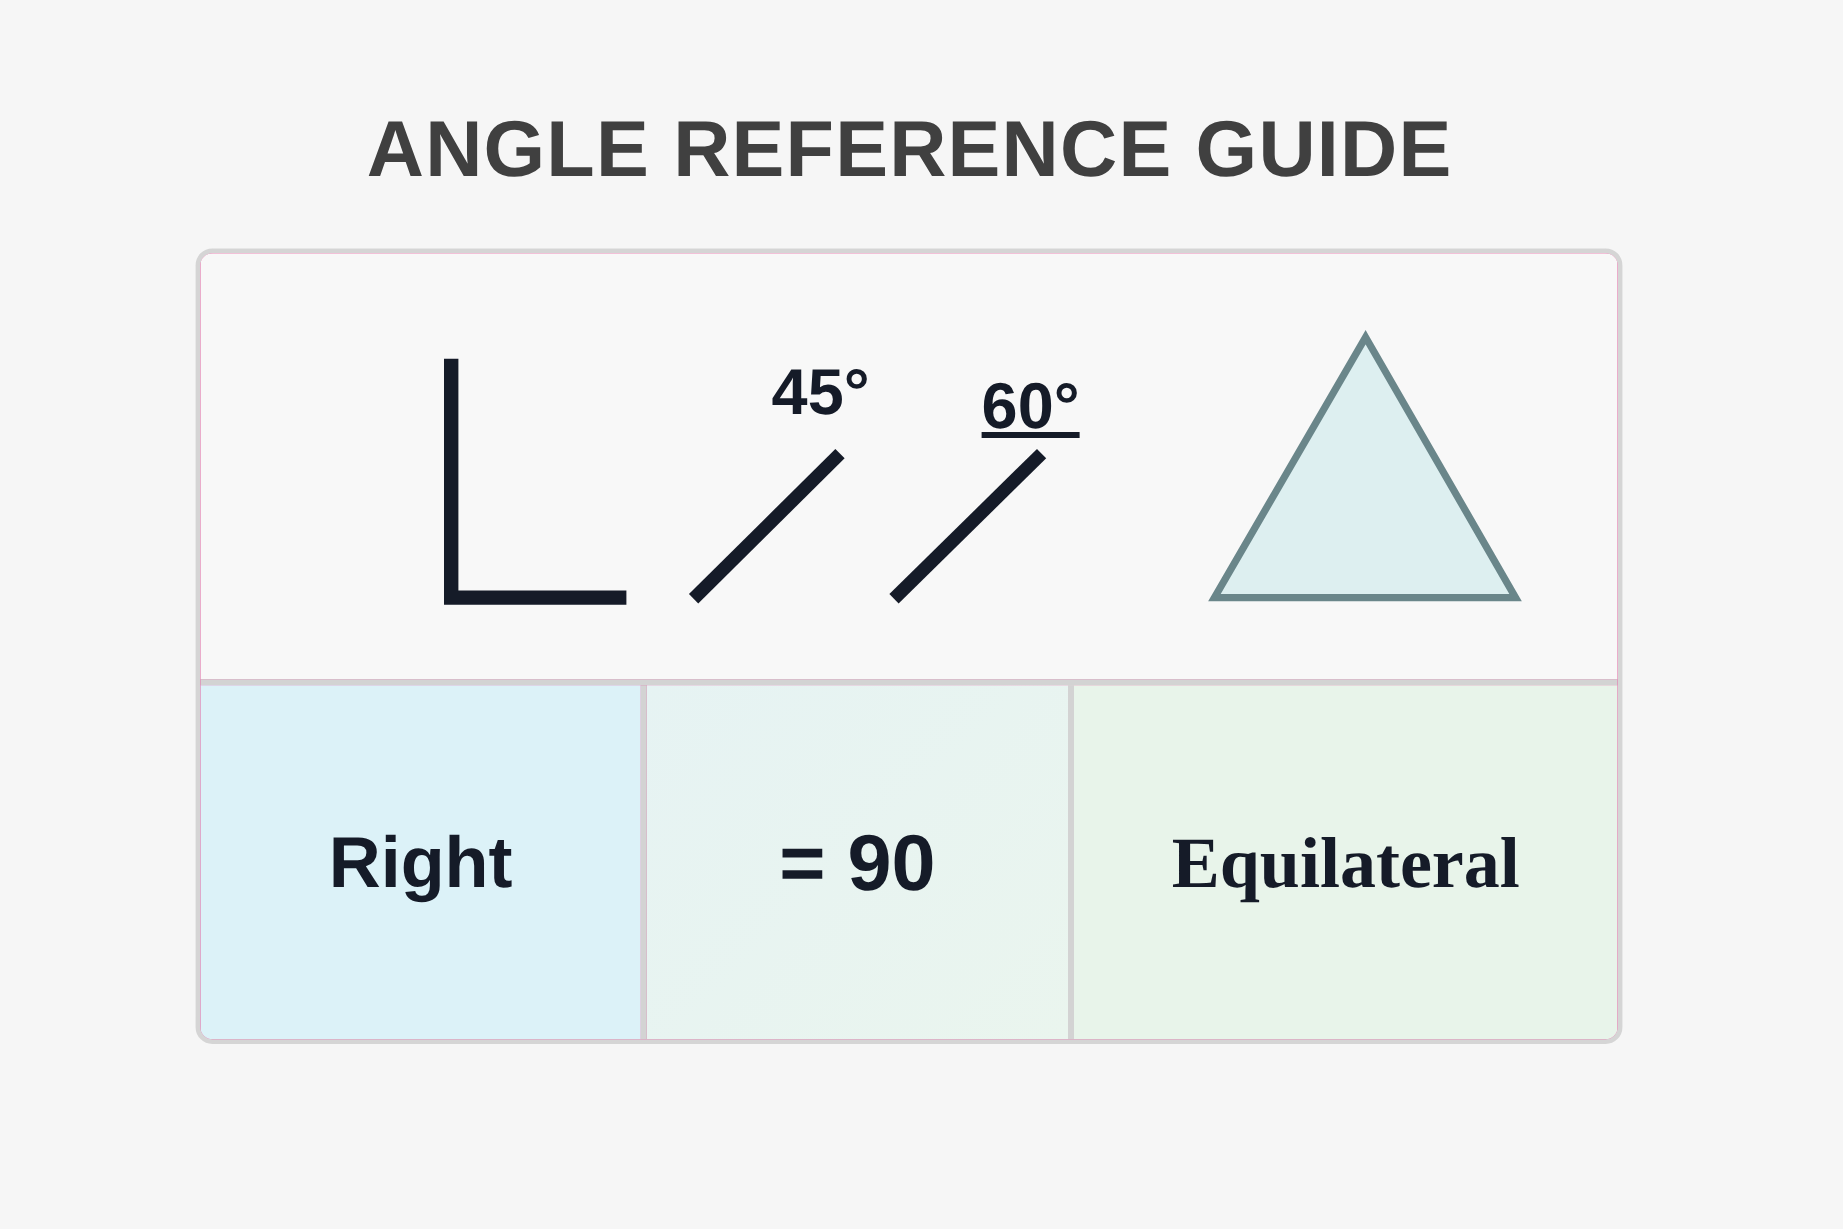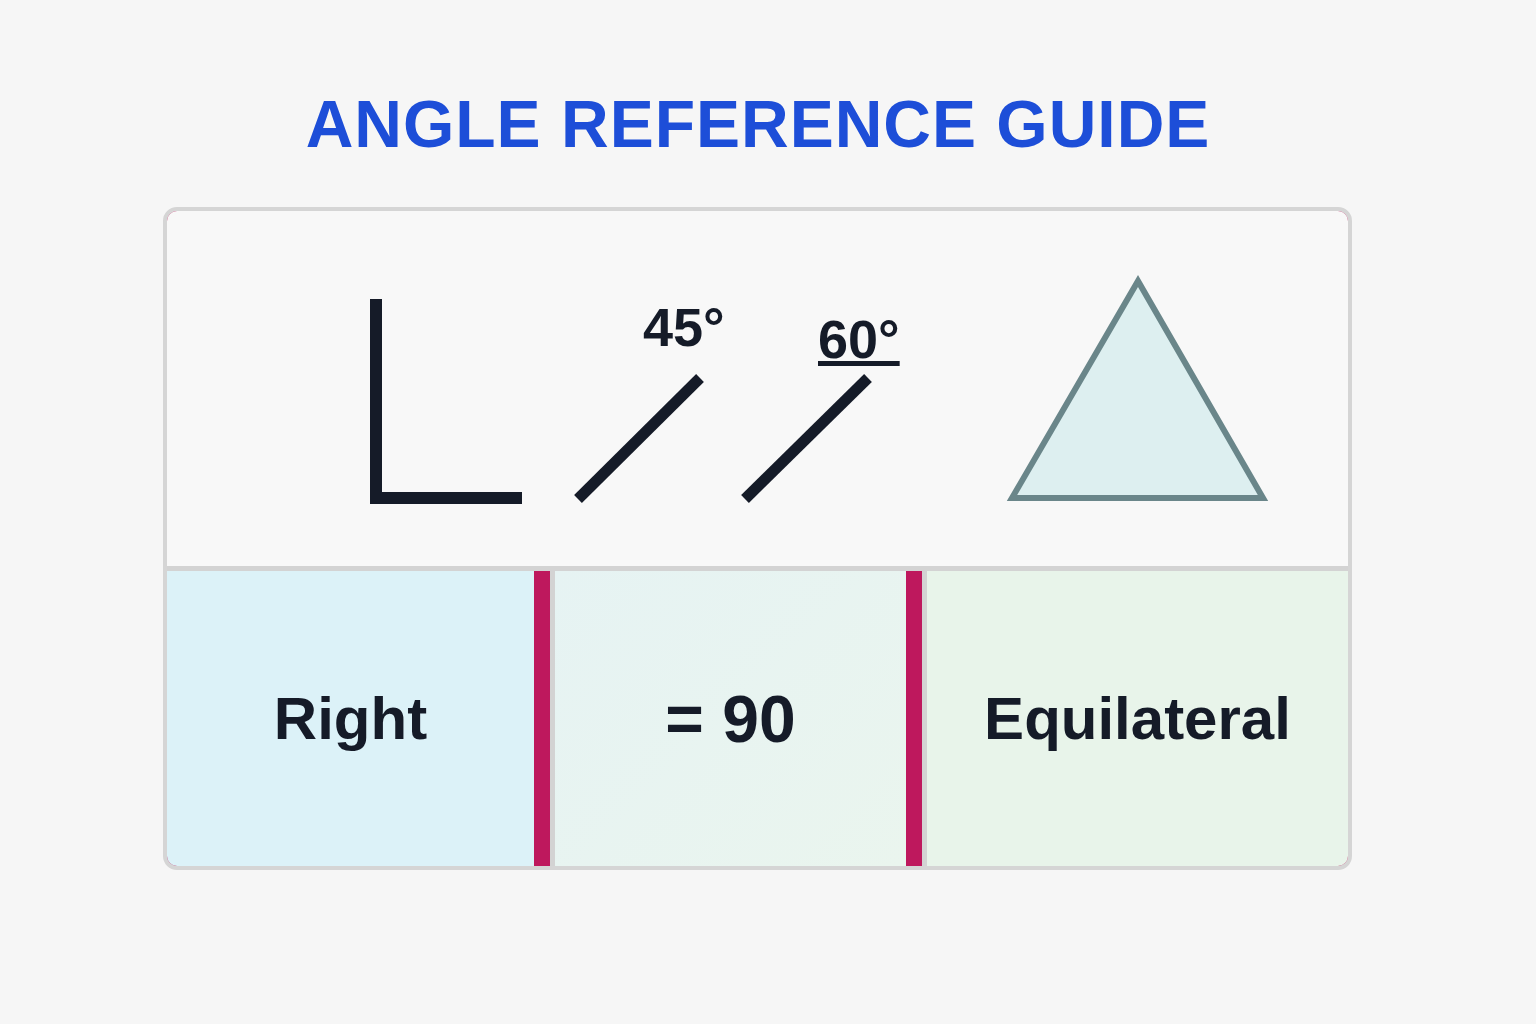--- a/index.html
+++ b/index.html
@@ -18,31 +18,31 @@
     .title {
       position: absolute;
       left: 0;
       top: 84px;
       width: 1516px;
       text-align: center;
       font-size: 66px;
       font-weight: 700;
       letter-spacing: 1px;
       line-height: 80px;
-      color: #1d4ed8;
+      color: #404040;
     }
     .card {
       position: absolute;
       left: 163px;
       top: 207px;
       width: 1181px;
       height: 655px;
       border: 4px solid #d5d5d5;
       border-radius: 14px;
-      background: #be185d;
+      background: #ec4899;
       overflow: hidden;
     }
     .top-panel {
       position: absolute;
       left: 0;
       top: 0;
       width: 1181px;
       height: 355px;
       background: #f8f8f8;
     }
@@ -59,21 +59,20 @@
       height: 5px;
       background: #d3d3d3;
     }
     .cells {
       position: absolute;
       left: 0;
       top: 360px;
       width: 1181px;
       height: 295px;
       display: flex;
-      gap: 16px;
     }
     .cell {
       height: 100%;
       display: flex;
       align-items: center;
       justify-content: center;
       text-align: center;
       font-weight: 700;
       color: #151b28;
       box-sizing: border-box;
@@ -90,20 +89,21 @@
       border-left: 5px solid #d3d3d3;
       font-size: 66px;
       line-height: 90px;
     }
     .cell-3 {
       flex: 1;
       background: #e8f4ea;
       border-left: 5px solid #d3d3d3;
       font-size: 60px;
       line-height: 78px;
+      font-family: Liberation Serif, serif;
     }
     .cell-text {
       display: block;
     }
     .deg-label {
       position: absolute;
       font-size: 54px;
       font-weight: 700;
       color: #151b28;
       line-height: 60px;

